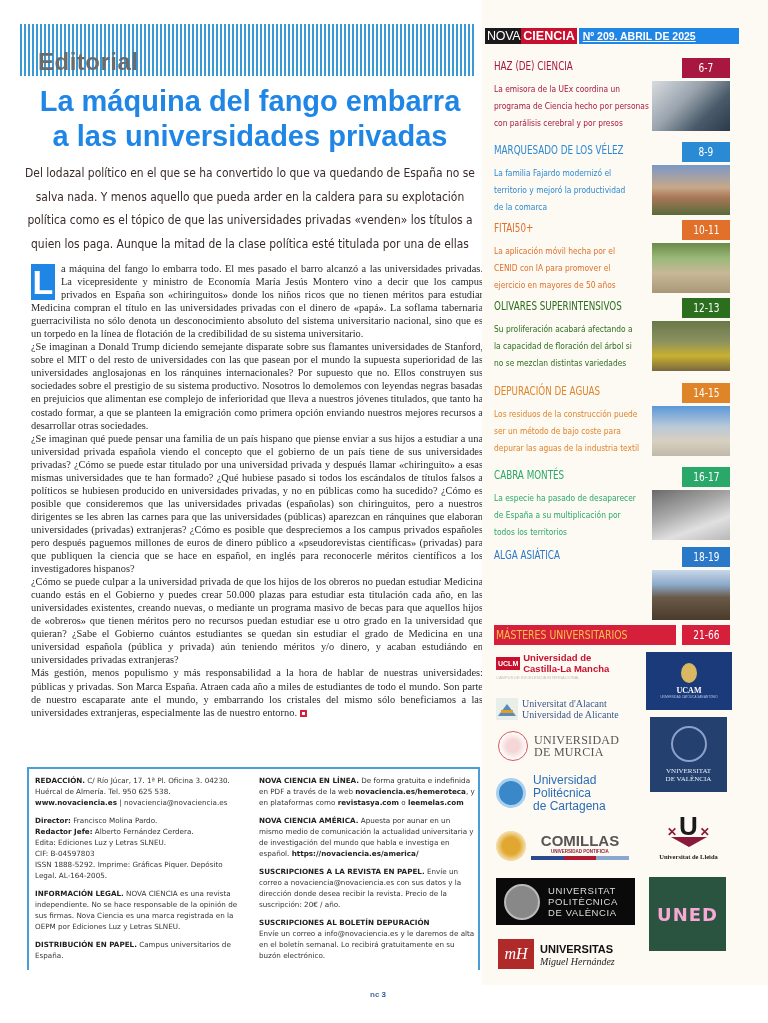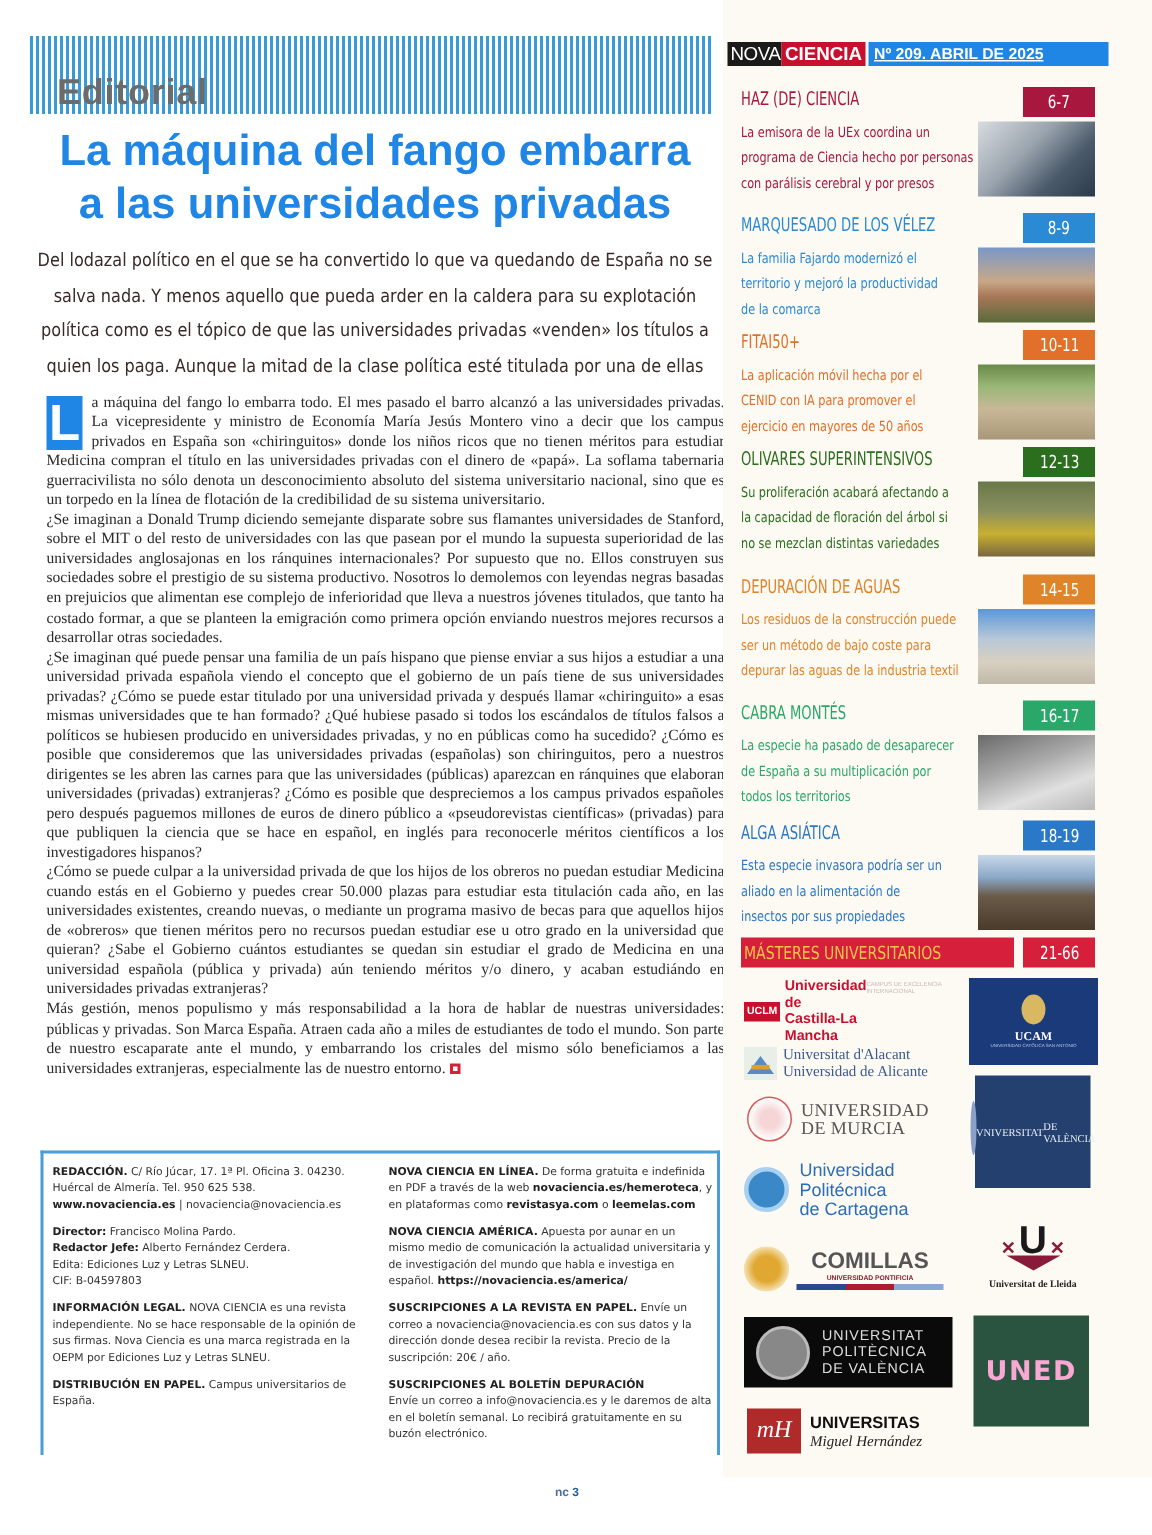--- a/index.html
+++ b/index.html
@@ -133,20 +133,21 @@
   <div class="info-col c1">
     <div class="info-block">
       <b>REDACCIÓN.</b><span> C/ Río Júcar, 17. 1ª Pl. Oficina 3. 04230. Huércal de Almería. Tel. 950 625 538.</span><br>
       <b>www.novaciencia.es</b><span> | novaciencia@novaciencia.es</span>
     </div>
     <div class="info-block">
       <b>Director:</b><span> Francisco Molina Pardo.</span><br>
       <b>Redactor Jefe:</b><span> Alberto Fernández Cerdera.</span><br>
       <span>Edita: Ediciones Luz y Letras SLNEU.</span><br>
       <span>CIF: B-04597803</span><br>
+      <span>ISSN 1888-5292. Imprime: Gráficas Piquer. Depósito Legal. AL-164-2005.</span>
     </div>
     <div class="info-block">
       <b>INFORMACIÓN LEGAL.</b><span> NOVA CIENCIA es una revista independiente. No se hace responsable de la opinión de sus firmas. Nova Ciencia es una marca registrada en la OEPM por Ediciones Luz y Letras SLNEU.</span>
     </div>
     <div class="info-block">
       <b>DISTRIBUCIÓN EN PAPEL.</b><span> Campus universitarios de España.</span>
     </div>
   </div>
   <div class="info-col c2">
     <div class="info-block">
@@ -234,33 +235,28 @@
         <div class="idx-desc" style="color: rgb(42, 168, 106);">
           <span>La especie ha pasado de desaparecer</span>
           <span>de España a su multiplicación por</span>
           <span>todos los territorios</span>
         </div>
         <div class="idx-thumb" style="background: linear-gradient(160deg, rgb(106, 106, 106) 0%, rgb(168, 168, 168) 40%, rgb(224, 224, 224) 70%, rgb(184, 184, 184) 100%);"></div>
       </div>
       <div class="index-item" style="top: 547px; height: 80px;">
         <span class="idx-title" style="color: rgb(42, 120, 200);">ALGA ASIÁTICA</span>
         <div class="idx-pages" style="background: rgb(42, 120, 200);"><span>18-19</span></div>
-        <div class="idx-desc" style="color: rgb(42, 120, 200);">
-          <span>Esta especie invasora podría ser un</span>
-          <span>aliado en la alimentación de</span>
-          <span>insectos por sus propiedades</span>
-        </div>
         <div class="idx-thumb" style="background: linear-gradient(rgb(200, 216, 232) 0%, rgb(138, 168, 200) 30%, rgb(106, 90, 72) 55%, rgb(74, 58, 42) 100%);"></div>
       </div>
     </div>
 
   <div class="masters-bar"><span>MÁSTERES UNIVERSITARIOS</span></div>
   <div class="masters-pages"><span>21-66</span></div>
 
-  <div class="logo" style="left:14px;top:652px;width:136px;height:42px;flex-direction:row;align-items:flex-start;">
+  <div class="logo" style="left:14px;top:652px;width:136px;height:42px;flex-direction:column;align-items:flex-start;">
     <div style="display:flex;align-items:center;">
       <span style="background:#c8102e;color:#fff;font-family:'Liberation Sans',sans-serif;font-weight:bold;font-size:7px;padding:3px 2px;margin-right:3px;">UCLM</span>
       <div style="color:#c8102e;font-family:'Liberation Sans',sans-serif;font-weight:bold;font-size:9.5px;line-height:11px;">
         <div>Universidad de</div>
         <div>Castilla-La Mancha</div>
       </div>
     </div>
     <div style="color:#c9b8b8;font-family:'Liberation Sans',sans-serif;font-size:4px;margin-top:1px;">CAMPUS DE EXCELENCIA INTERNACIONAL</div>
   </div>
 
@@ -321,21 +317,21 @@
       <div style="color:#222;font-family:'Liberation Serif',serif;font-style:italic;font-size:10px;line-height:11px;">Miguel Hernández</div>
     </div>
   </div>
 
   <div class="logo" style="left:164px;top:652px;width:86px;height:58px;background:#1a3a7a;flex-direction:column;justify-content:center;">
     <div style="width:16px;height:20px;border-radius:50%;background:#d8b860;margin-bottom:3px;"></div>
     <div style="color:#fff;font-family:'Liberation Serif',serif;font-weight:bold;font-size:8px;">UCAM</div>
     <div style="color:#b8c8e8;font-family:'Liberation Sans',sans-serif;font-size:3px;">UNIVERSIDAD CATÓLICA SAN ANTONIO</div>
   </div>
 
-  <div class="logo" style="left:168px;top:717px;width:77px;height:75px;background:#24406e;flex-direction:row;justify-content:center;">
+  <div class="logo" style="left:168px;top:717px;width:77px;height:75px;background:#24406e;flex-direction:column;justify-content:center;">
     <div style="width:36px;height:36px;border-radius:50%;border:2px solid #8aa0c8;margin-bottom:5px;"></div>
     <div style="color:#e8eef8;font-family:'Liberation Serif',serif;font-size:7px;line-height:8px;">VNIVERSITAT</div>
     <div style="color:#e8eef8;font-family:'Liberation Serif',serif;font-size:7px;line-height:8px;">DE VALÈNCIA</div>
   </div>
 
   <div class="logo" style="left:168px;top:800px;width:77px;height:72px;flex-direction:column;justify-content:center;">
     <div style="font-family:'Liberation Sans',sans-serif;font-weight:bold;font-size:26px;color:#1a1a1a;line-height:26px;position:relative;">
       <span style="position:absolute;left:-12px;top:6px;color:#8a1a3a;font-size:12px;">✕</span>U<span style="position:absolute;right:-12px;top:6px;color:#8a1a3a;font-size:12px;">✕</span>
     </div>
     <div style="width:0;height:0;border-left:18px solid transparent;border-right:18px solid transparent;border-top:10px solid #8a1a3a;margin-top:-2px;"></div>

